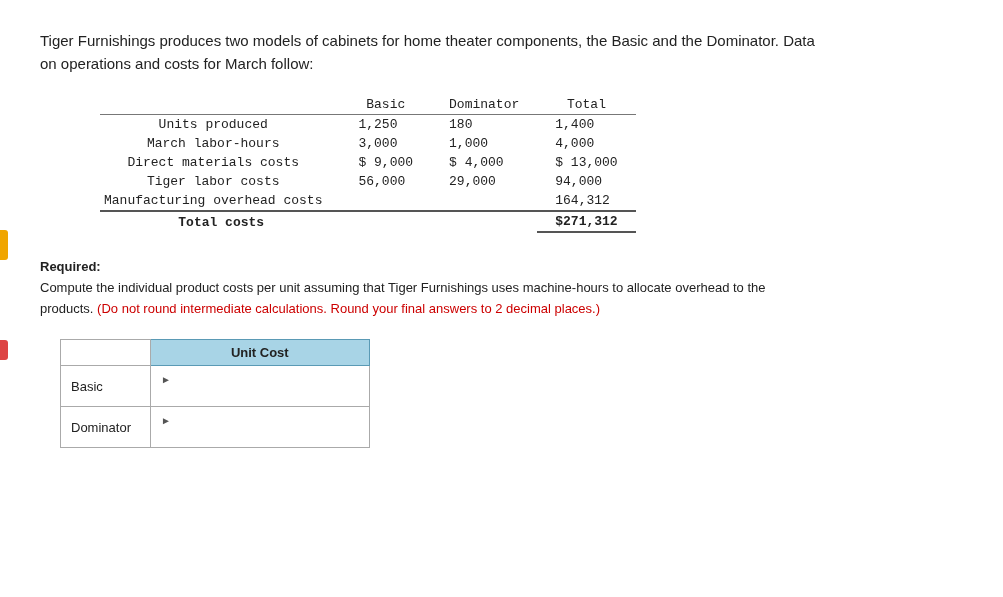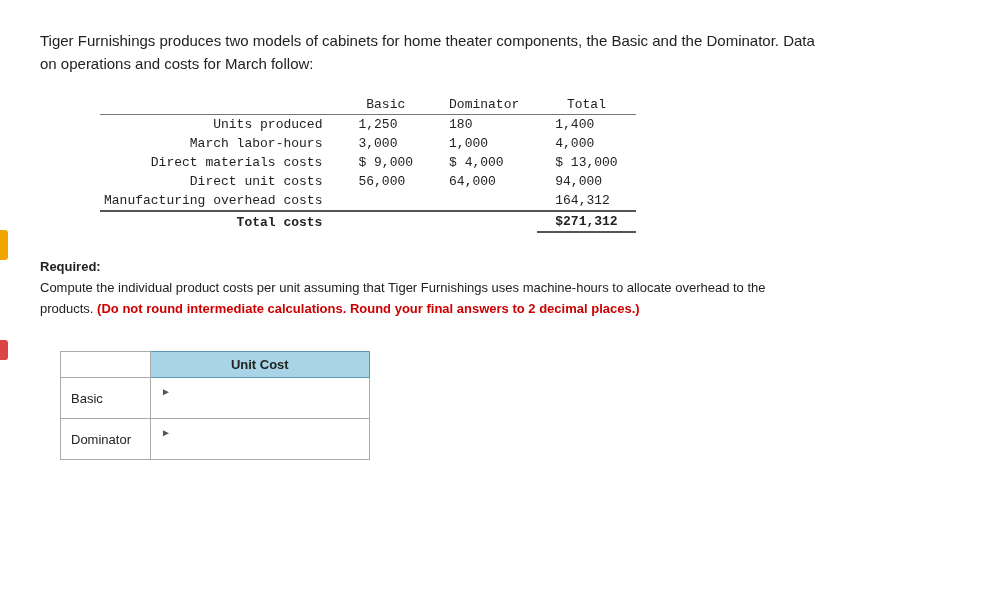--- a/index.html
+++ b/index.html
@@ -32,48 +32,48 @@
       text-align: center;
       font-weight: normal;
       border-bottom: 1px solid #999;
       padding: 2px 18px;
     }
     .data-table td {
       padding: 2px 18px;
       text-align: left;
     }
     .data-table td.row-label {
-      text-align: right;
+      text-align: center;
       padding-left: 4px;
     }
     .data-table .total-row td {
       border-top: 2px double #555;
       font-weight: bold;
     }
     .data-table .total-row td.total-val {
       border-top: 2px double #555;
       border-bottom: 2px double #555;
     }
     .header-row th {
       border-bottom: 1px solid #777;
     }
 
     
     .required-section {
       max-width: 780px;
-      margin-bottom: 32px;
+      margin-bottom: 20px;
       line-height: 1.6;
       font-size: 13px;
     }
     .required-label {
       font-weight: bold;
     }
     .highlight {
       color: #c00;
-      font-weight: bold;
+      font-weight: normal;
     }
 
     
     .answer-table {
       border-collapse: collapse;
       margin-left: 20px;
     }
     .answer-table th {
       background-color: #a8d4e6;
       border: 1px solid #5a9ab5;
@@ -156,23 +156,23 @@
       <td>1,000</td>
       <td>4,000</td>
     </tr>
       <tr>
       <td class="row-label">Direct materials costs</td>
       <td>$ 9,000</td>
       <td>$ 4,000</td>
       <td>$ 13,000</td>
     </tr>
       <tr>
-      <td class="row-label">Direct unit costs</td>
+      <td class="row-label">Tiger labor costs</td>
       <td>56,000</td>
-      <td>64,000</td>
+      <td>29,000</td>
       <td>94,000</td>
     </tr>
       <tr>
       <td class="row-label">Manufacturing overhead costs</td>
       <td></td>
       <td></td>
       <td>164,312</td>
     </tr>
       <tr class="total-row">
     <td class="row-label" style="padding-left:20px;">Total costs</td>

